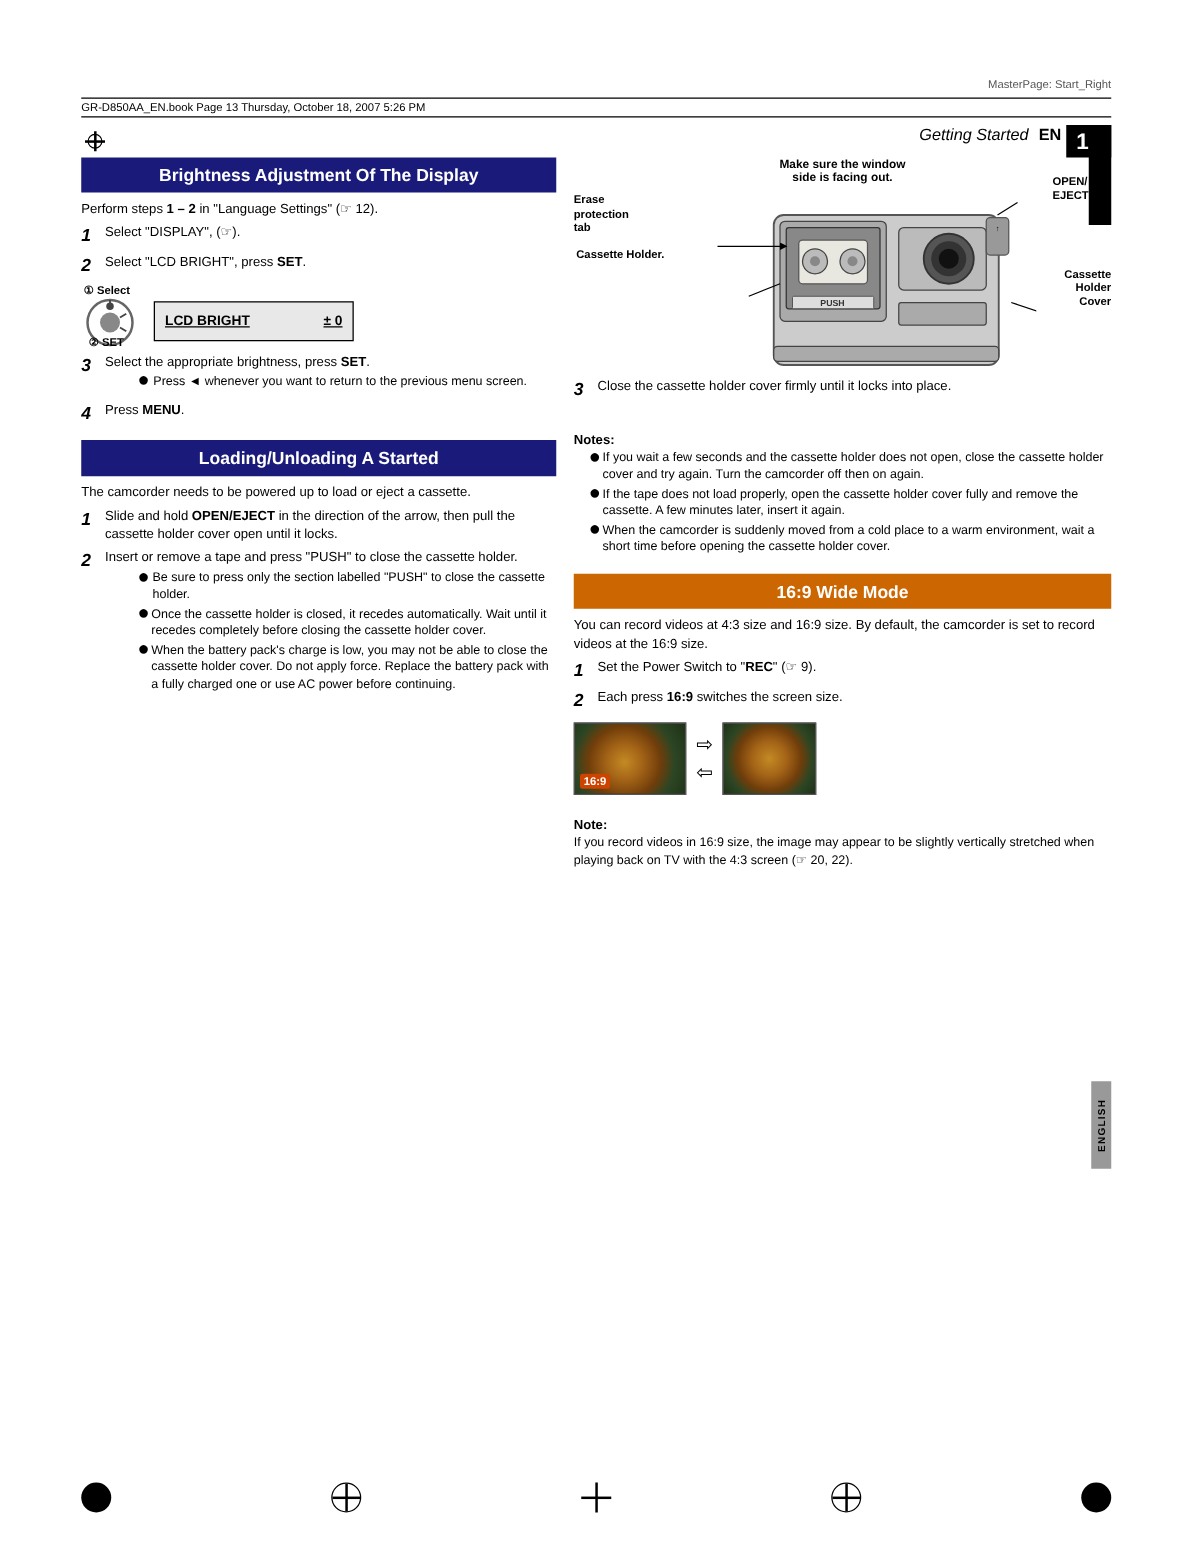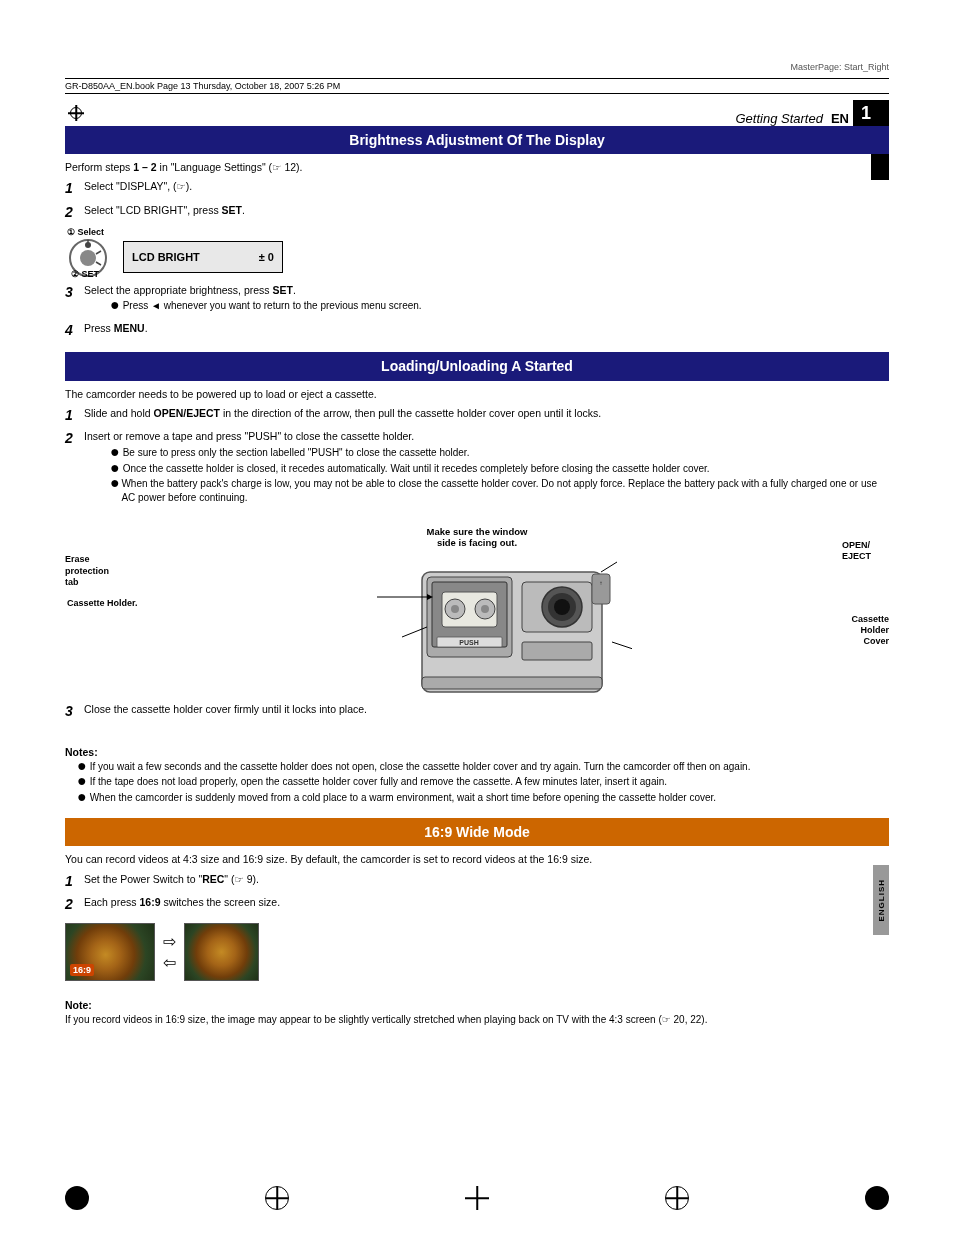--- a/index.html
+++ b/index.html
@@ -39,21 +39,21 @@
     }
 
     
     .header-bar {
       position: absolute;
       top: 100px;
       left: 65px;
       right: 65px;
       height: 26px;
       display: flex;
-      align-items: flex-end;
+      align-items: flex-start;
       justify-content: flex-end;
     }
     .header-bar .getting-started {
       font-style: italic;
       font-size: 13px;
       color: #000;
       margin-right: 8px;
     }
     .header-bar .en-label {
       font-size: 13px;
@@ -84,21 +84,20 @@
 
     
     .content {
       position: absolute;
       top: 126px;
       left: 65px;
       right: 65px;
       bottom: 100px;
       display: flex;
       gap: 14px;
-      flex-direction: column;
     }
 
     
     .left-col {
       flex: 0 0 380px;
       display: flex;
       flex-direction: column;
     }
 
     
@@ -158,20 +157,21 @@
       font-size: 16px;
       line-height: 0.8;
       margin-right: 3px;
     }
 
     
     .lcd-box-wrapper {
       display: flex;
       align-items: flex-start;
       margin: 4px 0 6px 0;
+      text-decoration: underline;
     }
 
     .lcd-display-box {
       border: 1.5px solid #000;
       background: #e8e8e8;
       padding: 3px 8px;
       font-size: 12px;
       font-weight: bold;
       display: flex;
       align-items: center;

